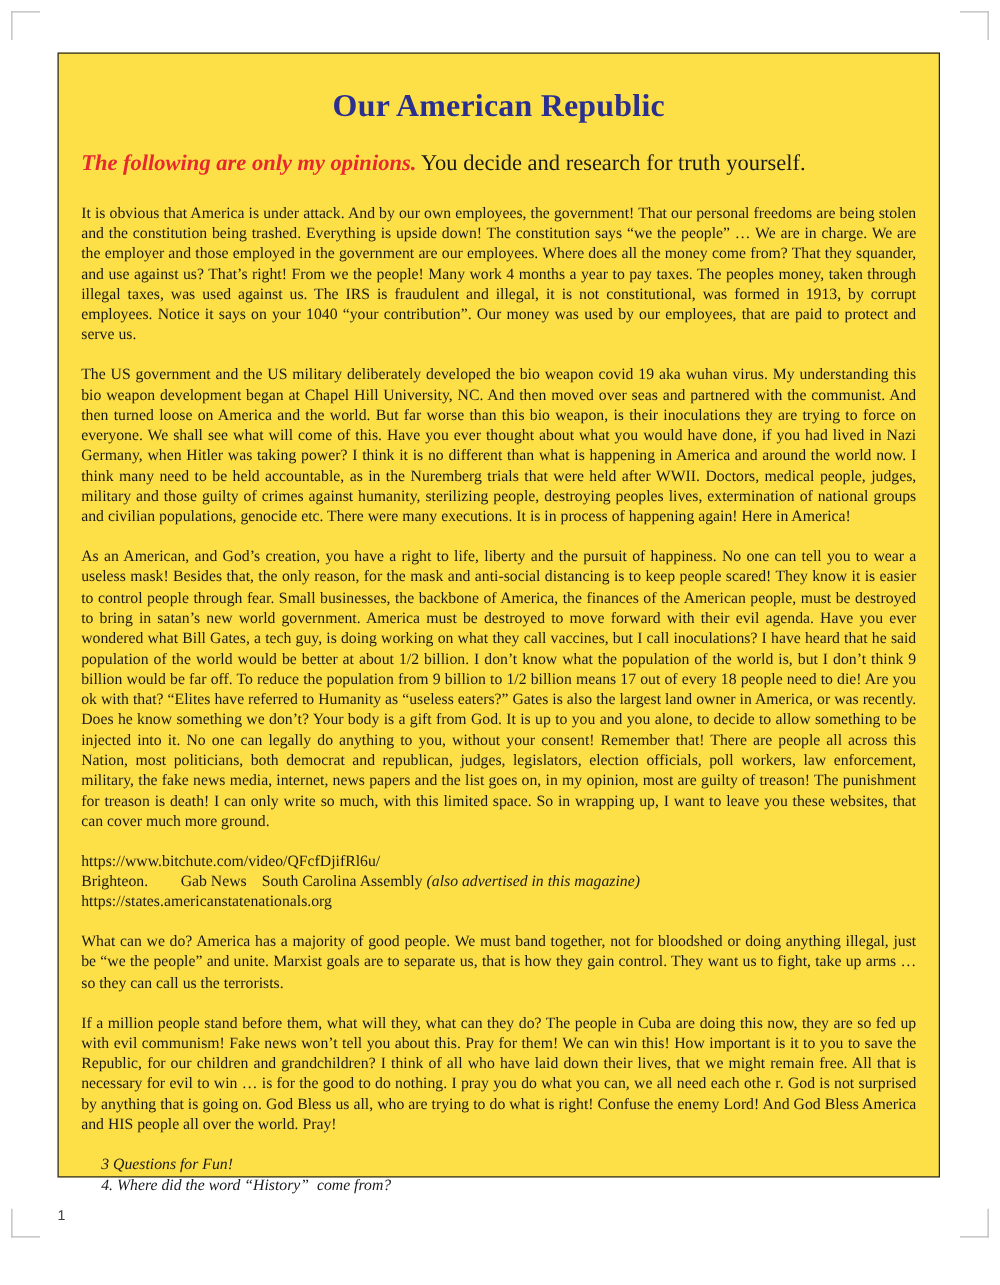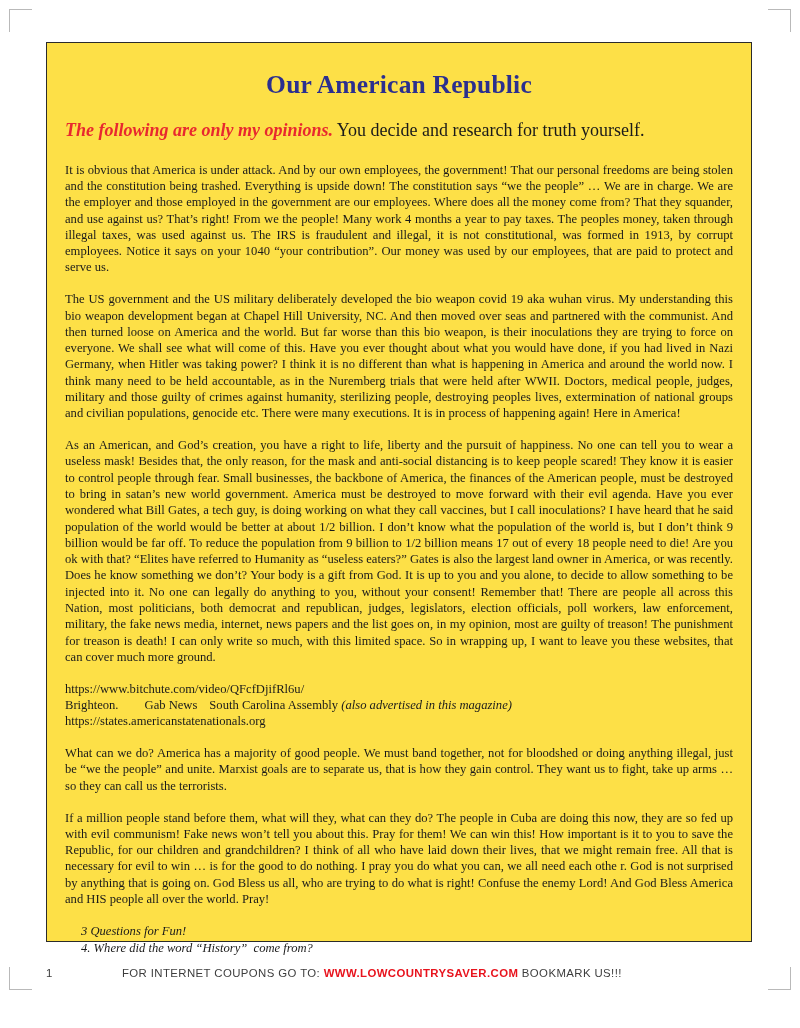--- a/index.html
+++ b/index.html
@@ -177,14 +177,13 @@
         <div class="q-line">4. Where did the word “History”  come from?</div>
         <div class="quiz-spacer"></div>
       </div>
 
     </div>
   </div>
 </div>
 
 <div class="footer-bar">
   <div class="footer-page-no">1</div>
-  <div class="footer-text"><span>FOR INTERNET COUPONS GO TO: </span><span class="url">WWW.LOWCOUNTRYSAVER.COM</span><span> BOOKMARK US!!!</span></div>
 </div>
 
 </body></html>

